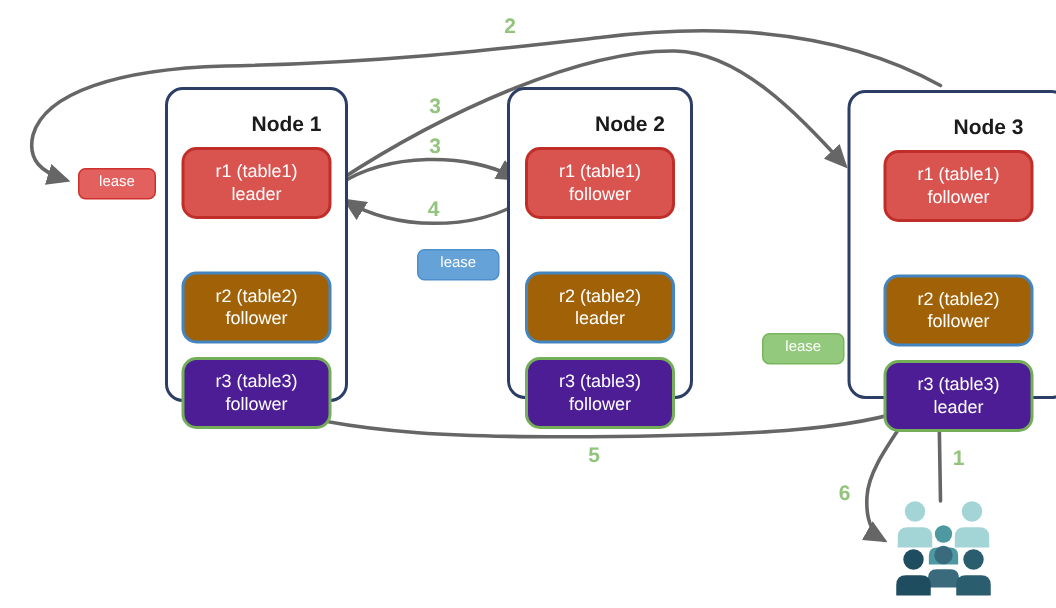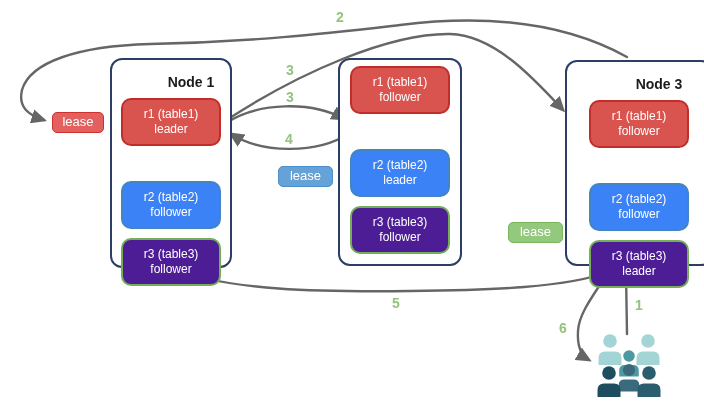--- a/index.html
+++ b/index.html
@@ -17,25 +17,25 @@
     margin-top:12px; height:20px; line-height:20px;padding-left:40px;
   }
   .replica {
     width:100px; height:48px; margin:9px auto 0; border-radius:10px;
     display:flex; flex-direction:column; align-items:center; justify-content:center;
     color:#ffffff; font-size:12px; line-height:15px; text-align:left;
     box-sizing:border-box; border:2px solid transparent;
   }
   .replica.first { margin-top:6px; }
   .red   { background:#D9534F; border-color:#C12E2A; }
-  .blue  { background:#3b82f6; border-color:#4285C0;margin-top:35px; }
+  .blue  { background:#a16207; border-color:#4285C0;margin-top:35px; }
   .green { background:#4c1d95; border-color:#74AE59; }
   .lease {
     position:absolute; height:21px; line-height:18px; border-radius:5px;
-    color:#ffffff; font-size:13px; text-align:center; box-sizing:border-box;
+    color:#ffffff; font-size:10px; text-align:center; box-sizing:border-box;
     border:1.5px solid transparent;
   }
   .lease-red   { left:52px;  top:112px; width:52px; background:#E2615E; border-color:#CE302E; }
   .lease-blue  { left:278px; top:166px; width:55px; background:#64A2D8; border-color:#4C8FCB; }
   .lease-green { left:508px; top:222px; width:55px; background:#93C97C; border-color:#79B55E; }
   .step {
     position:absolute; width:14px; text-align:center;
     color:#93C47D; font-weight:bold; font-size:14px; line-height:16px;
   }
   .users { position:absolute; left:594px; top:330px; }
@@ -72,20 +72,21 @@
       <div>r2 (table2)</div>
       <div>follower</div>
     </div>
     <div class="replica green">
       <div>r3 (table3)</div>
       <div>follower</div>
     </div>
   </div>
 
   <div class="node" style="left:338px; top:58px; width:124px; height:208px;">
+    <div class="node-title">Node 2</div>
     <div class="replica red first">
       <div>r1 (table1)</div>
       <div>follower</div>
     </div>
     <div class="replica blue">
       <div>r2 (table2)</div>
       <div>leader</div>
     </div>
     <div class="replica green">
       <div>r3 (table3)</div>

